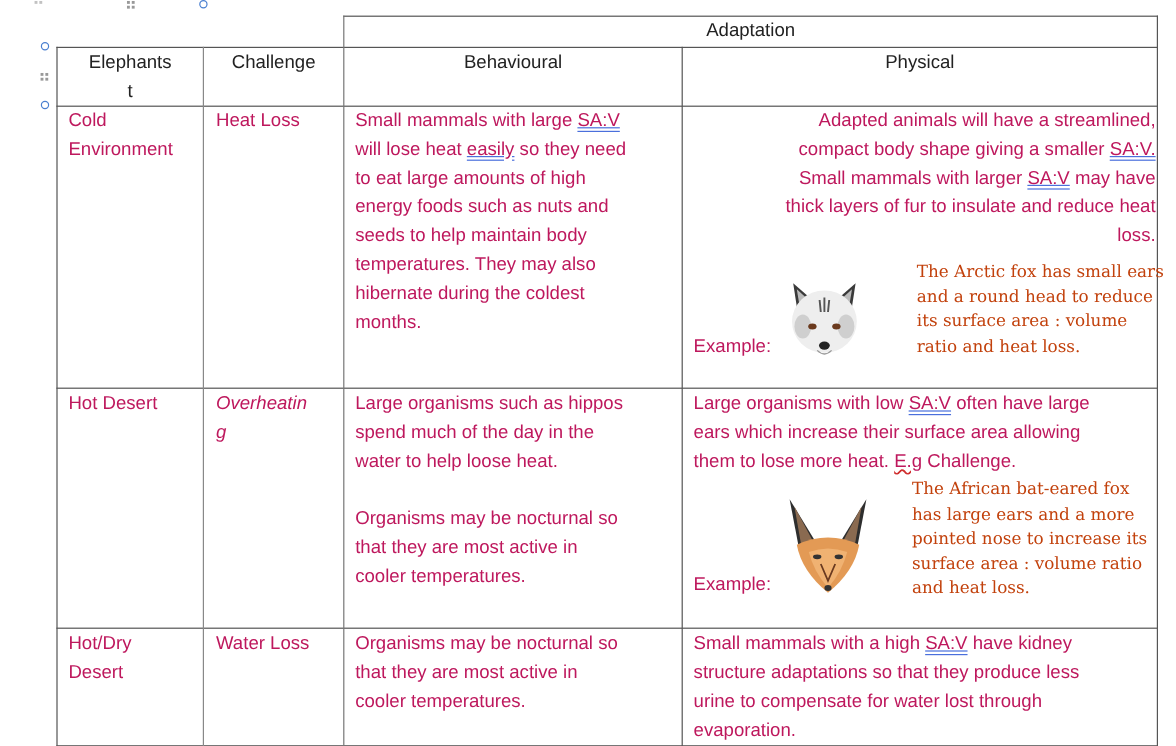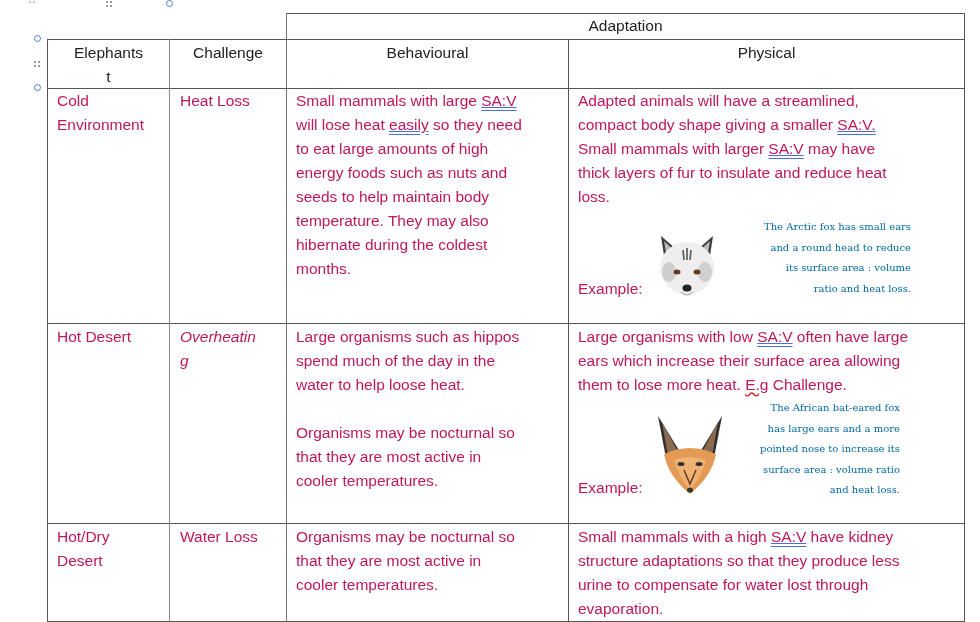--- a/index.html
+++ b/index.html
@@ -5,21 +5,21 @@
   html, body { margin:0; padding:0; background:#ffffff; }
   body { width:980px; height:622px; position:relative; overflow:hidden;
          font-family:"Liberation Sans", "DejaVu Sans", sans-serif; color:#222; }
   .line { position:absolute; background:#555; }
   .h { height:1px; }
   .v { width:1px; }
   .cell { position:absolute; font-size:15.5px; line-height:24px; color:#be185d; white-space:pre-wrap; }
   .hdr { position:absolute; font-weight:normal; font-size:15.5px; line-height:24px; color:#222; text-align:center; }
   .sav { text-decoration:underline; text-decoration-color:#4a6fdc; text-decoration-style:double; }
   .spell { text-decoration:underline wavy #d03030; }
-  .caption { position:absolute; font-family:"DejaVu Serif", serif; font-size:10px; line-height:20.5px; color:#0369a1;text-align:right; }
+  .caption { position:absolute; font-family:"DejaVu Serif", serif; font-size:14px; line-height:20.5px; color:#c2410c; }
   .handle { position:absolute; }
   .circle-handle { width:7px; height:7px; border:1.2px solid #4a7fd0; border-radius:50%; box-sizing:border-box; }
   .dots { width:8px; height:8px; background:
      radial-gradient(circle, #999 1.2px, transparent 1.3px) 0 0/4px 4px; }
 </style>
 </head>
 <body>
 
 <div class="handle dots" style="left:28px;top:-4px;opacity:.6;"></div>
 <div class="handle dots" style="left:105px;top:0px;"></div>
@@ -51,24 +51,24 @@
   <div class="hdr" style="left:569px;top:41px;width:395px;">Physical</div>
 
   <div class="cell" style="left:57px;top:89px;">Cold
 Environment</div>
   <div class="cell" style="left:180px;top:89px;">Heat Loss</div>
   <div class="cell" style="left:296px;top:89px;width:270px;"><span>Small mammals with large </span><span class="sav">SA:V</span><span>
 will lose heat </span><span class="sav">easily</span><span> so they need
 to eat large amounts of high
 energy foods such as nuts and
 seeds to help maintain body
-temperature. They may also
+temperatures. They may also
 hibernate during the coldest
 months.</span></div>
-  <div class="cell" style="left:578px;top:89px;width:385px;"><span>Adapted animals will have a streamlined,
+  <div class="cell" style="left:578px;top:89px;width:385px;text-align:right;"><span>Adapted animals will have a streamlined,
 compact body shape giving a smaller </span><span class="sav">SA:V.</span><span>
 Small mammals with larger </span><span class="sav">SA:V</span><span> may have
 thick layers of fur to insulate and reduce heat
 loss.</span></div>
   <div class="cell" style="left:578px;top:277px;">Example:</div>
 
   <div style="position:absolute;left:655px;top:232px;width:64px;height:70px;">
     <svg width="64" height="70" viewBox="0 0 64 70">
       <polygon points="6,4 22,18 10,30" fill="#3a3a3a"></polygon>
       <polygon points="58,4 42,18 54,30" fill="#3a3a3a"></polygon>

